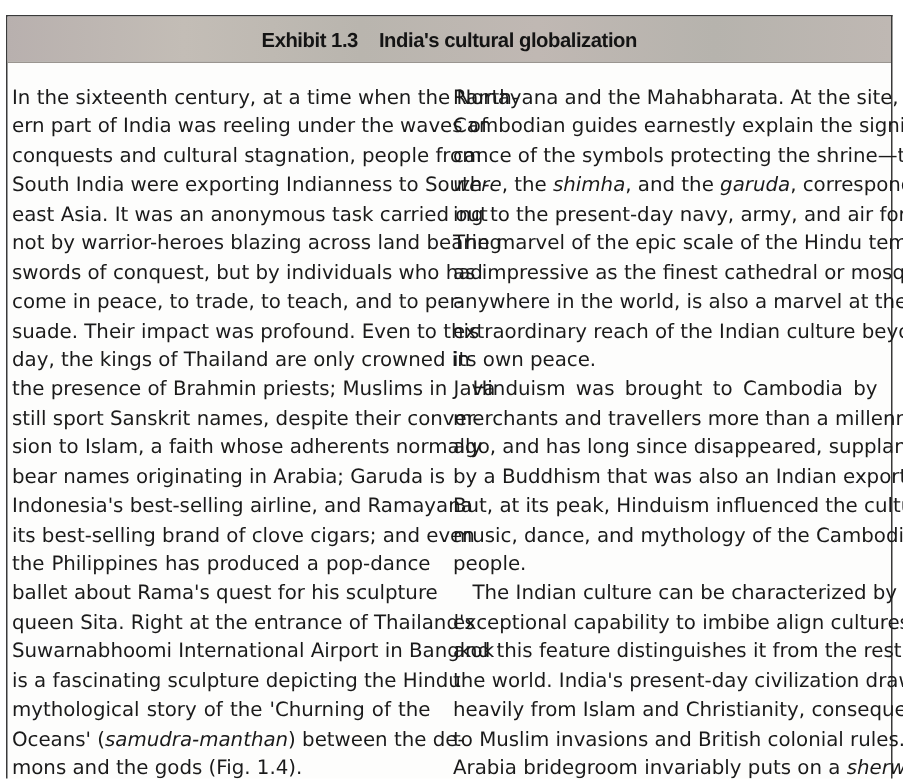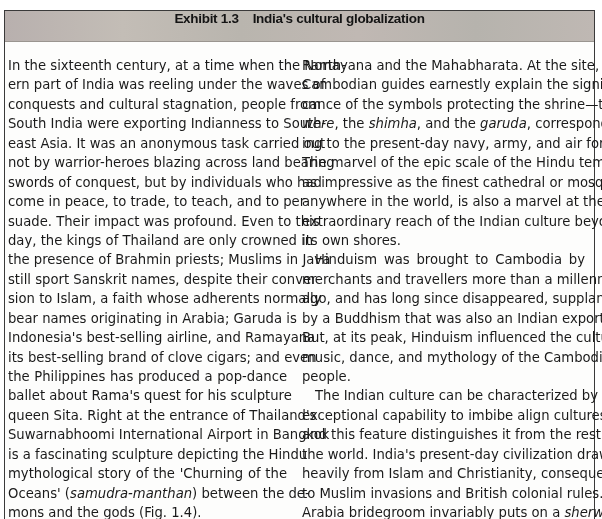--- a/index.html
+++ b/index.html
@@ -6,21 +6,21 @@
   body { width: 602px; height: 519px; overflow: hidden; position: relative; }
   .exhibit {
     position: absolute; left: 4px; top: 10px; width: 591px; height: 514px;
     border: 1px solid #3a3a3a; border-bottom: none; box-sizing: border-box;
     background: #fdfdfc;
   }
   .exhibit-header {
     position: absolute; left: 0; top: 0; right: 0; height: 30px;
     background: linear-gradient(90deg, #b8b0ae 0%, #c3bdb6 20%, #b9b5ae 40%, #c0b8b3 60%, #b6b3ad 80%, #bfb8b3 100%);
     border-bottom: 1px solid #9a9590;
-    display: flex; align-items: flex-start; justify-content: center;
+    display: flex; align-items: center; justify-content: center;
   }
   .exhibit-title {
     font-family: "Liberation Sans", sans-serif; font-weight: bold; font-size: 13.5px;
     color: #141414; letter-spacing: -0.3px; white-space: pre;
   }
   .exhibit-label { margin-right: 14px; }
   .col {
     position: absolute; top: 56px;
     font-family: "DejaVu Sans", sans-serif; font-size: 13.2px; color: #1a1a1a;
     line-height: 19.45px;
@@ -72,21 +72,21 @@
 <div class="col col-right">
   <span class="line">Ramayana and the Mahabharata. At the site,</span>
   <span class="line">Cambodian guides earnestly explain the signifi-</span>
   <span class="line">cance of the symbols protecting the shrine—the</span>
   <span class="line"><i>were</i><span>, the </span><i>shimha</i><span>, and the </span><i>garuda</i><span>, correspond-</span></span>
   <span class="line">ing to the present-day navy, army, and air force.</span>
   <span class="line">The marvel of the epic scale of the Hindu temple,</span>
   <span class="line">as impressive as the finest cathedral or mosque</span>
   <span class="line">anywhere in the world, is also a marvel at the</span>
   <span class="line">extraordinary reach of the Indian culture beyond</span>
-  <span class="line last">its own shores.</span>
+  <span class="line last">its own peace.</span>
   <span class="line indent">Hinduism was brought to Cambodia by</span>
   <span class="line">merchants and travellers more than a millennium</span>
   <span class="line">ago, and has long since disappeared, supplanted</span>
   <span class="line">by a Buddhism that was also an Indian export.</span>
   <span class="line">But, at its peak, Hinduism influenced the culture,</span>
   <span class="line">music, dance, and mythology of the Cambodian</span>
   <span class="line last">people.</span>
   <span class="line indent">The Indian culture can be characterized by its</span>
   <span class="line">exceptional capability to imbibe align cultures,</span>
   <span class="line">and this feature distinguishes it from the rest of</span>

